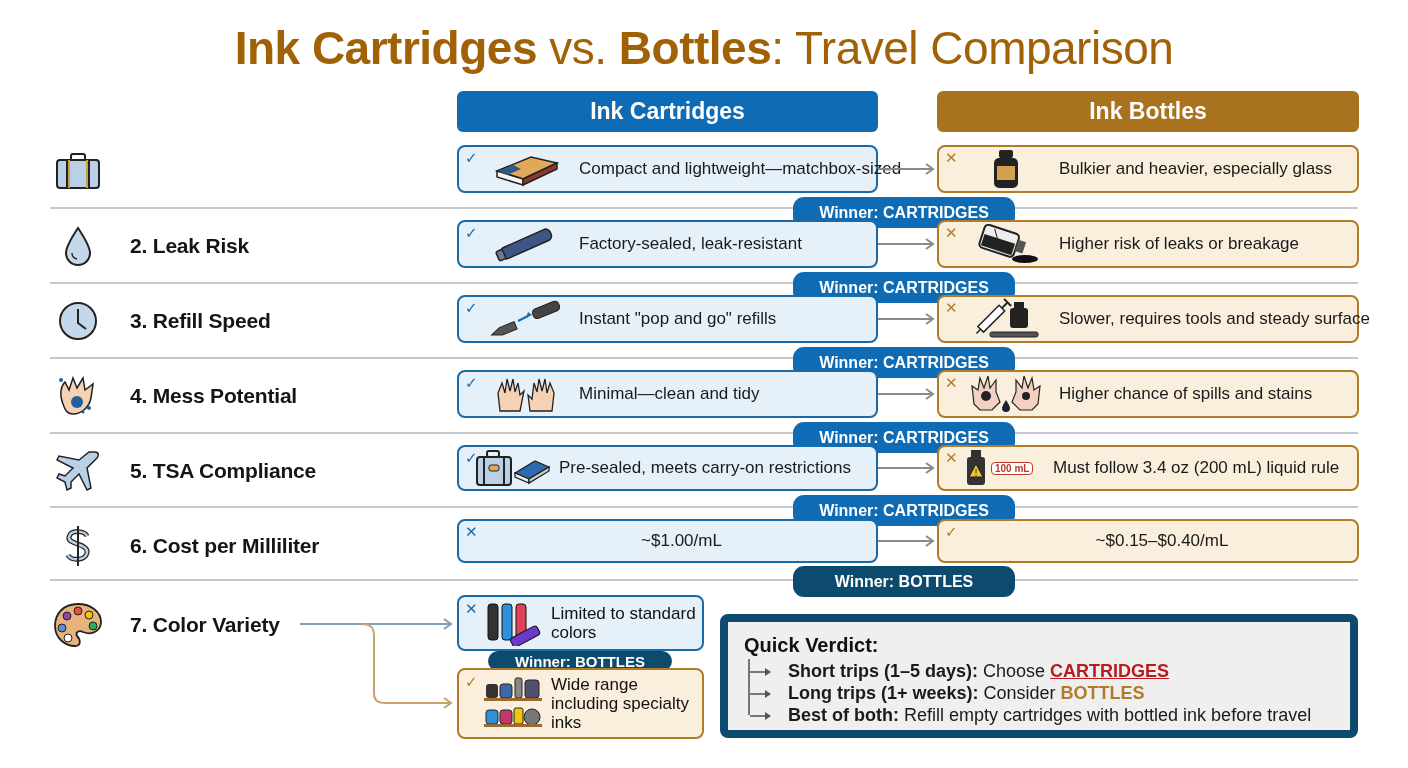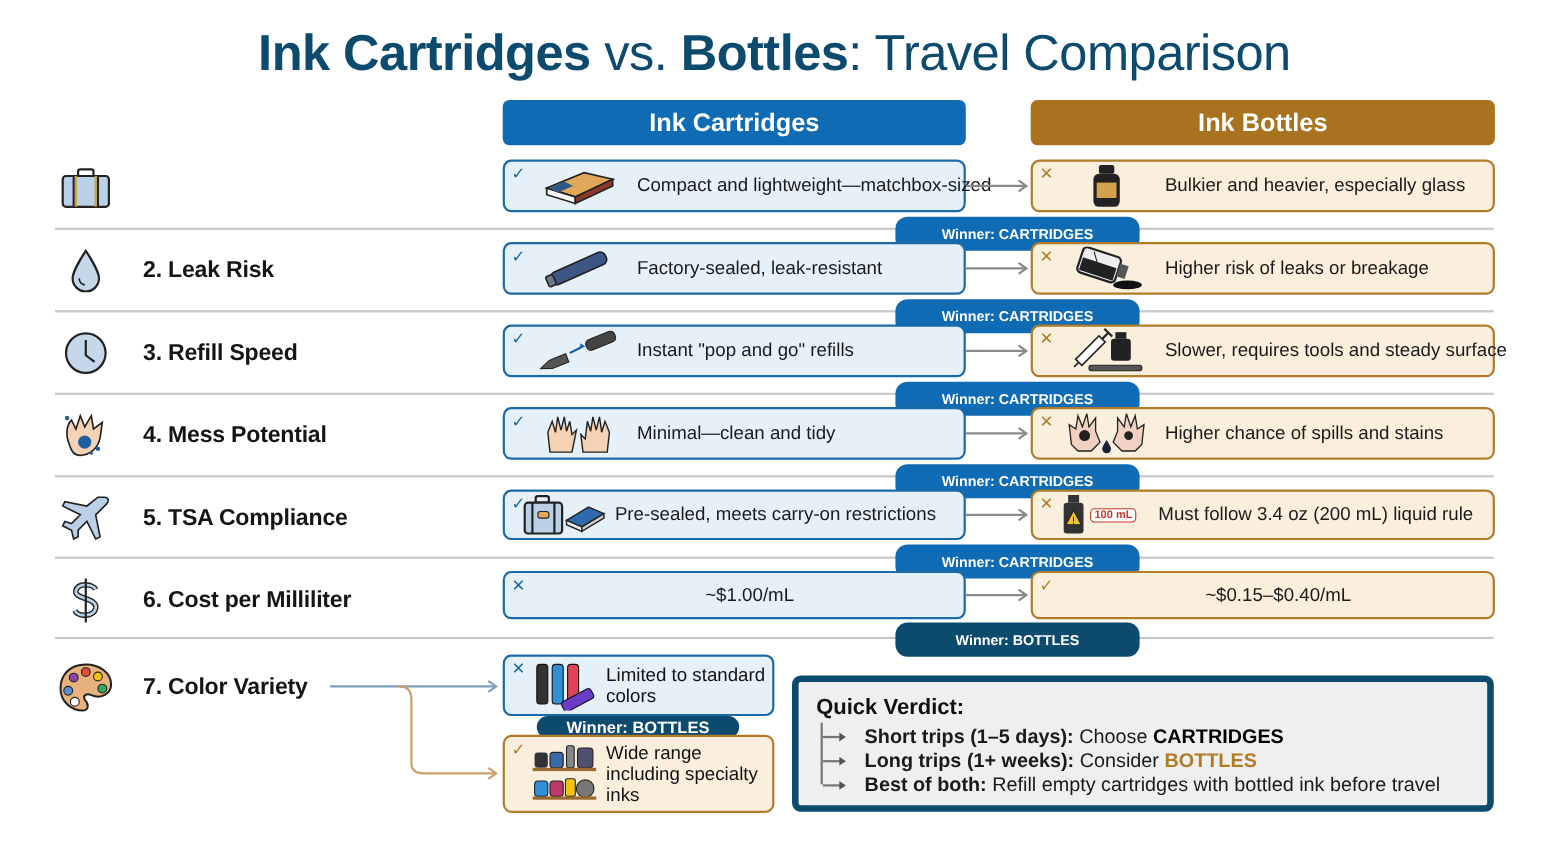--- a/index.html
+++ b/index.html
@@ -1,19 +1,19 @@
 <!DOCTYPE html>
 <html><head>
 <meta charset="utf-8">
 <style>
   * { box-sizing: border-box; margin: 0; padding: 0; }
   html, body { width: 1408px; height: 768px; background: #ffffff; overflow: hidden; }
   body { font-family: "Liberation Sans", "DejaVu Sans", sans-serif; color: #111; position: relative; }
 
-  .title { position: absolute; top: 20px; left: 0; width: 1408px; text-align: center; font-size: 46px; line-height: 56px; letter-spacing: -0.5px; color: #0c4a6e; }
+  .title { position: absolute; top: 20px; left: 0; width: 1408px; text-align: center; font-size: 46px; line-height: 56px; letter-spacing: -0.5px; color: #a16207; }
   .title b { font-weight: 700; }
   .title span.light { font-weight: 400; }
 
   .col-head { position: absolute; top: 91px; height: 41px; border-radius: 6px; color: #fff; font-weight: 700; font-size: 23px; display: flex; align-items: center; justify-content: center; }
   .col-head.cart { left: 457px; width: 421px; background: #0f6bb4; }
   .col-head.bott { left: 937px; width: 422px; background: #a9721f; }
 
   .row { position: absolute; left: 50px; width: 1308px; }
   .row .divider { position: absolute; left: 0; width: 1308px; height: 2px; background: #c5c8cc; }
 
@@ -25,38 +25,38 @@
   .box.cart { left: 407px; width: 421px; background: #e6f0f9; border: 2px solid #1b6aa8; }
   .box.bott { left: 887px; width: 422px; background: #faefdc; border: 2px solid #b07c2a; }
   .box .mark { position: absolute; left: 6px; top: 2px; font-size: 15px; font-weight: 700; }
   .box.cart .mark { color: #1b6aa8; }
   .box.bott .mark { color: #b07c2a; }
   .box .thumb { width: 90px; height: 42px; margin-left: 22px; display: flex; align-items: center; justify-content: center; flex-shrink: 0; }
   .box .txt { margin-left: 8px; white-space: nowrap; }
   .box .txt.center { margin-left: 0; width: 100%; text-align: center; padding-left: 28px; }
 
   .arrow { position: absolute; left: 828px; width: 58px; height: 12px; }
-  .badge { position: absolute; left: 764px; width: 222px; height: 31px; border-radius: 11px; color: #fff; font-size: 13px; font-weight: 700; display: flex; align-items: center; justify-content: center; }
+  .badge { position: absolute; left: 743px; width: 222px; height: 31px; border-radius: 11px; color: #fff; font-size: 16px; font-weight: 700; display: flex; align-items: center; justify-content: center; }
   .badge.cart { background: #0f6bb4; }
   .badge.bott { background: #0c4a6e; }
 
   .small-box { position: absolute; width: 247px; border-radius: 8px; display: flex; align-items: center; font-size: 17px; line-height: 19px; }
   .small-box.cart { left: 457px; top: 595px; height: 56px; background: #e6f0f9; border: 2px solid #1b6aa8; }
   .small-box.bott { left: 457px; top: 668px; height: 71px; background: #faefdc; border: 2px solid #b07c2a; }
   .small-box .mark { position: absolute; left: 6px; top: 2px; font-size: 15px; font-weight: 700; }
   .small-box.cart .mark { color: #1b6aa8; }
   .small-box.bott .mark { color: #b07c2a; }
   .small-box .thumb { width: 66px; margin-left: 22px; display: flex; align-items: center; justify-content: center; flex-shrink: 0; }
   .small-box .txt { margin-left: 4px; width: 150px; }
 
-  .verdict { position: absolute; left: 720px; top: 614px; width: 638px; height: 124px; background: #efefef; border: 6px solid #0c4a6e; border-radius: 8px; padding: 12px 16px; }
+  .verdict { position: absolute; left: 720px; top: 614px; width: 638px; height: 124px; background: #efefef; border: 8px solid #0c4a6e; border-radius: 8px; padding: 12px 16px; }
   .verdict h3 { font-size: 20px; font-weight: 700; color: #111; margin-bottom: 3px; }
   .verdict .line { position: relative; padding-left: 44px; font-size: 18px; line-height: 22px; white-space: nowrap; color: #1a1a1a; }
   .verdict .line b { font-weight: 700; }
-  .verdict .hl-cart { color: #000000; font-weight: 700; }
+  .verdict .hl-cart { color: #b91c1c; font-weight: 700; text-decoration: underline; }
   .verdict .hl-bott { color: #b07c2a; font-weight: 700; }
   .verdict .tree { position: absolute; left: 20px; top: 37px; width: 2px; height: 56px; background: #777; }
   .verdict .line .br { position: absolute; left: 6px; top: 11px; width: 16px; height: 2px; background: #777; }
   .verdict .line .br::after { content: ""; position: absolute; right: -5px; top: -3px; border-left: 6px solid #555; border-top: 4px solid transparent; border-bottom: 4px solid transparent; }
 </style>
 </head>
 <body>
 
 <div class="title">
   <b>Ink Cartridges</b><span class="light"> vs. </span><b>Bottles</b><span class="light">: Travel Comparison</span>

